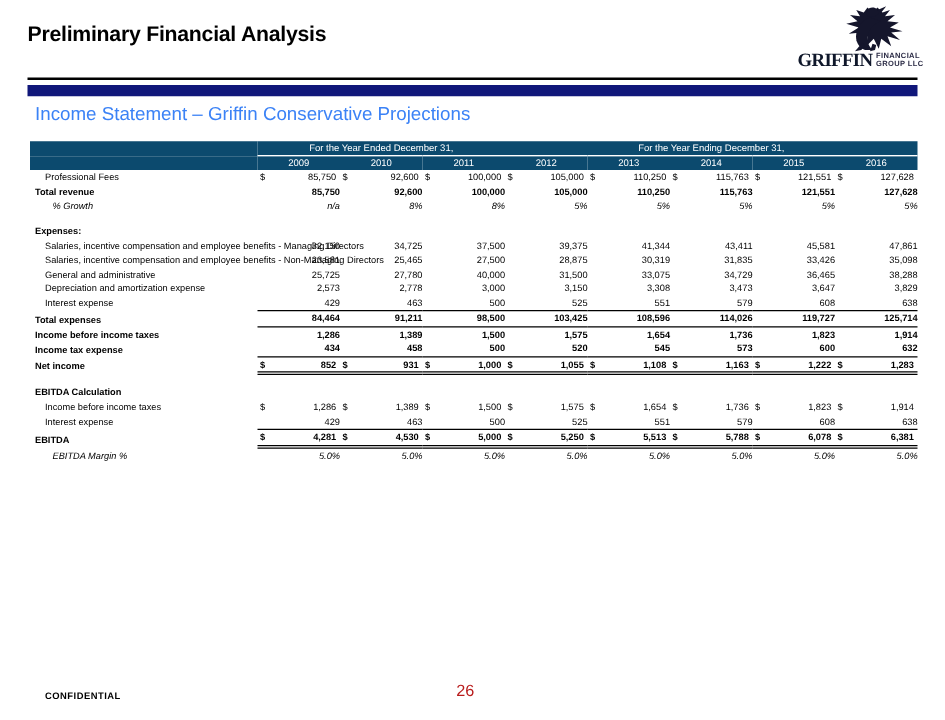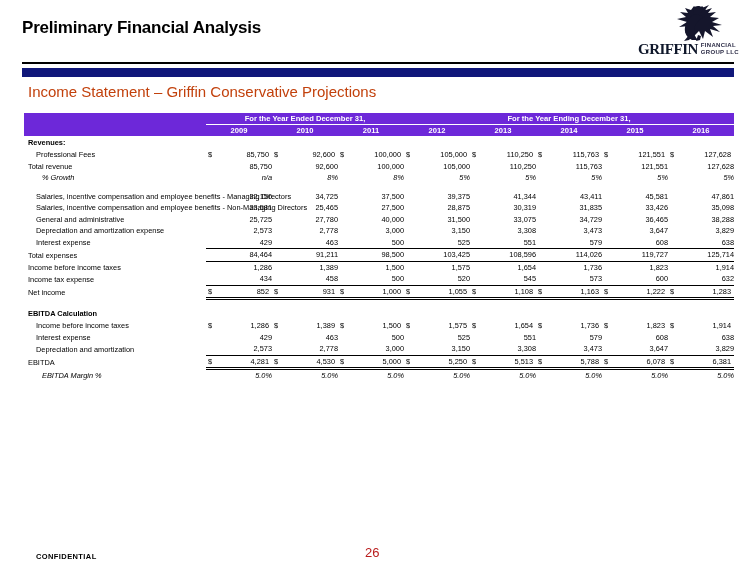--- a/index.html
+++ b/index.html
@@ -79,21 +79,21 @@
     top: 68px;
     width: 712px;
     height: 9px;
     background: #10177a;
   }
   .section-heading {
     position: absolute;
     left: 28px;
     top: 83px;
     font-size: 15px;
-    color: #c2410c;
+    color: #3b82f6;
     font-family: "Liberation Sans", sans-serif;
   }
 
   
   .table-wrap {
     position: absolute;
     left: 24px;
     top: 113px;
     width: 710px;
   }
@@ -107,23 +107,23 @@
   table.fin td, table.fin th {
     padding: 0;
     vertical-align: bottom;
     white-space: nowrap;
   }
   col.c-label { width: 182px; }
   col.c-num   { width: 66px; }
 
   
   .hdr-band td {
-    background: #6d28d9;
+    background: #0c4a6e;
     color: #ffffff;
-    font-weight: bold;
+    font-weight: normal;
     font-size: 7.6px;
     text-align: center;
     height: 11px;
     line-height: 11px;
   }
   .hdr-band td.lbl {
     text-align: left;
     padding-left: 4px;
   }
   .hdr-group {
@@ -138,21 +138,21 @@
     padding-right: 4px;
   }
   .r td.lbl {
     text-align: left;
     padding-left: 4px;
     padding-right: 0;
   }
   td.lbl.ind1 { padding-left: 12px; }
   td.lbl.ind2 { padding-left: 18px; }
 
-  .bold td, td.bold { font-weight: normal; margin-left: 36px; }
+  .bold td, td.bold { font-weight: bold; margin-left: 36px; }
   .ital td, td.ital { font-style: italic; }
 
   .sec-head td {
     font-weight: bold;
     height: 13px;
     line-height: 13px;
   }
   .spacer td { height: 7px; line-height: 7px; }
 
   
@@ -243,31 +243,20 @@
           <td class="lbl"></td>
           <td>2009</td>
           <td>2010</td>
           <td>2011</td>
           <td>2012</td>
           <td>2013</td>
           <td>2014</td>
           <td>2015</td>
           <td>2016</td>
         </tr>
-        <tr class="r sec-head">
-          <td class="lbl">Revenues:</td>
-          <td class="num"></td>
-          <td class="num"></td>
-          <td class="num"></td>
-          <td class="num"></td>
-          <td class="num"></td>
-          <td class="num"></td>
-          <td class="num"></td>
-          <td class="num"></td>
-        </tr>
         <tr class="r">
           <td class="lbl ind1">Professional Fees</td>
           <td class="num">
             <div class="numcell">
               <span class="cur">$</span>
               <span class="val">85,750</span>
             </div>
           </td>
           <td class="num">
             <div class="numcell">
@@ -330,20 +319,31 @@
           <td class="num">8%</td>
           <td class="num">5%</td>
           <td class="num">5%</td>
           <td class="num">5%</td>
           <td class="num">5%</td>
           <td class="num">5%</td>
         </tr>
         <tr class="spacer">
           <td colspan="9"></td>
         </tr>
+        <tr class="r sec-head">
+          <td class="lbl">Expenses:</td>
+          <td class="num"></td>
+          <td class="num"></td>
+          <td class="num"></td>
+          <td class="num"></td>
+          <td class="num"></td>
+          <td class="num"></td>
+          <td class="num"></td>
+          <td class="num"></td>
+        </tr>
         <tr class="r">
           <td class="lbl ind1 wrap2">Salaries, incentive compensation and employee benefits - Managing Directors</td>
           <td class="num">32,150</td>
           <td class="num">34,725</td>
           <td class="num">37,500</td>
           <td class="num">39,375</td>
           <td class="num">41,344</td>
           <td class="num">43,411</td>
           <td class="num">45,581</td>
           <td class="num">47,861</td>
@@ -545,31 +545,20 @@
           <td class="lbl ind1">Interest expense</td>
           <td class="num">429</td>
           <td class="num">463</td>
           <td class="num">500</td>
           <td class="num">525</td>
           <td class="num">551</td>
           <td class="num">579</td>
           <td class="num">608</td>
           <td class="num">638</td>
         </tr>
-        <tr class="r">
-          <td class="lbl ind1">Depreciation and amortization</td>
-          <td class="num">2,573</td>
-          <td class="num">2,778</td>
-          <td class="num">3,000</td>
-          <td class="num">3,150</td>
-          <td class="num">3,308</td>
-          <td class="num">3,473</td>
-          <td class="num">3,647</td>
-          <td class="num">3,829</td>
-        </tr>
         <tr class="r bold">
           <td class="lbl">EBITDA</td>
           <td class="num bt dbl">
             <div class="numcell">
               <span class="cur">$</span>
               <span class="val">4,281</span>
             </div>
           </td>
           <td class="num bt dbl">
             <div class="numcell">

